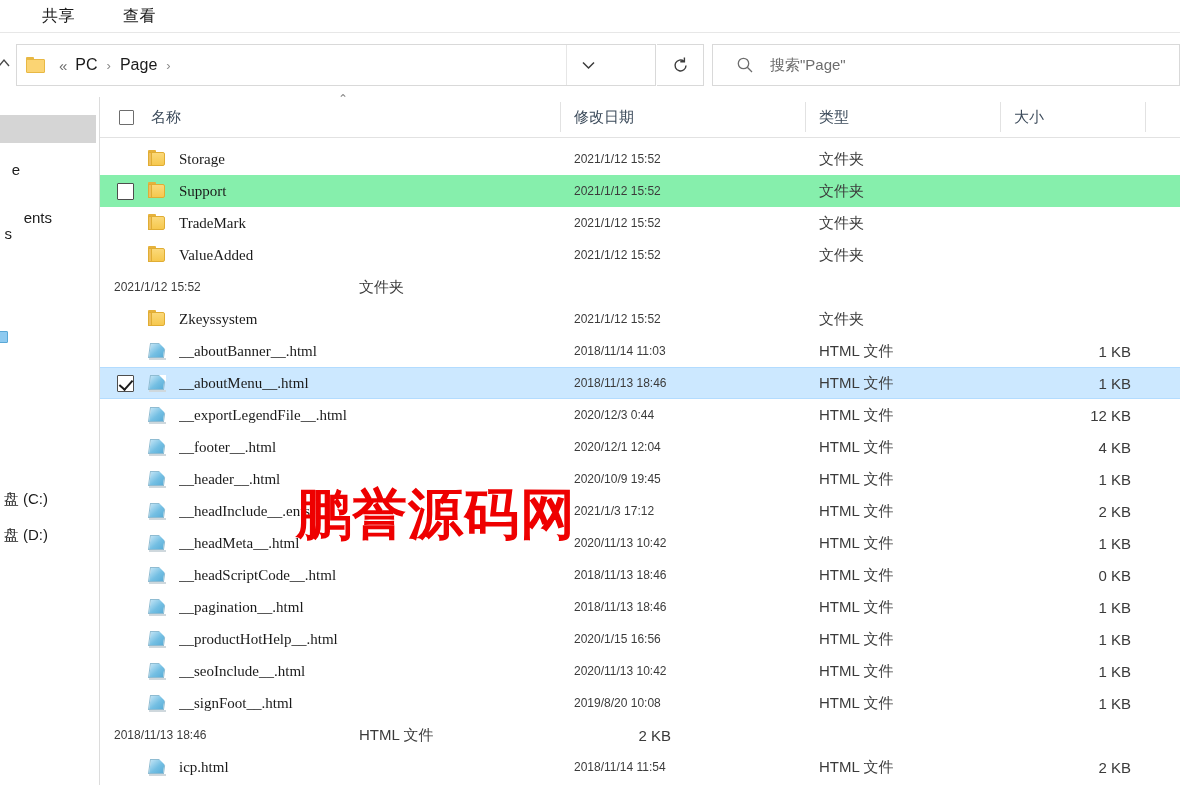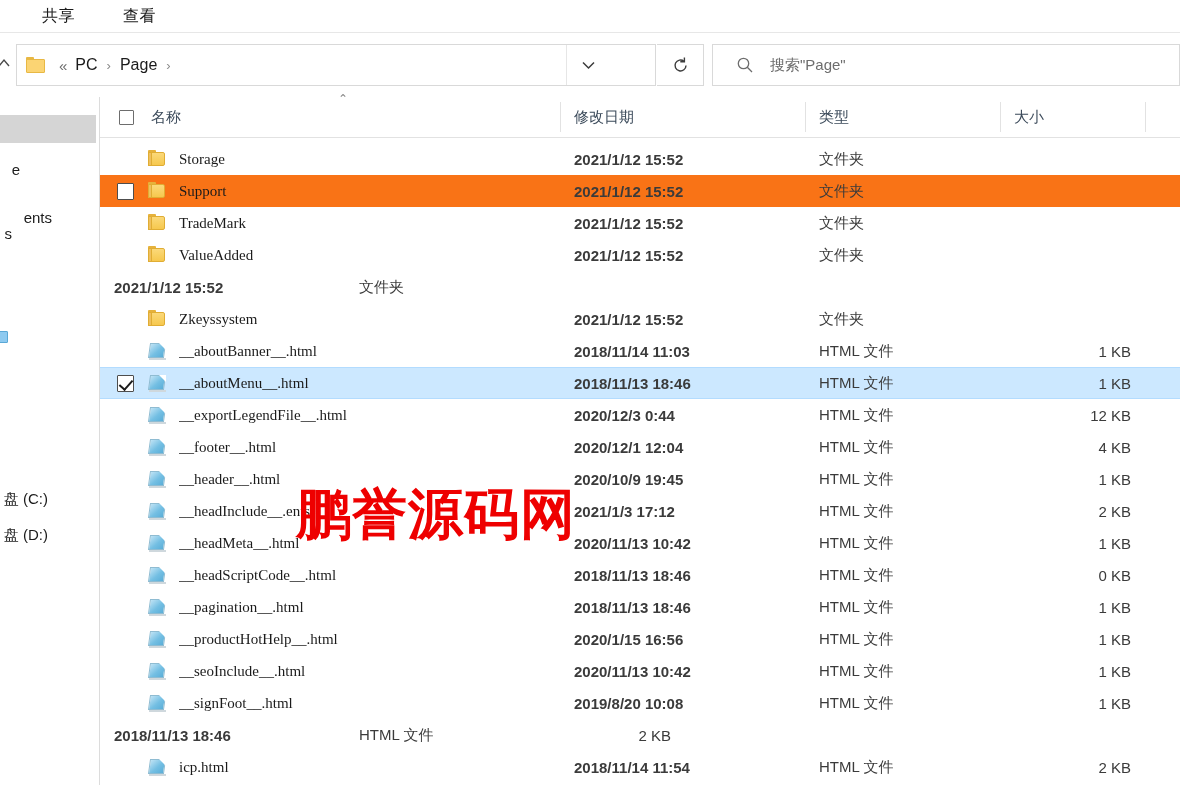--- a/index.html
+++ b/index.html
@@ -118,21 +118,21 @@
 
   
   .filelist{
     position:absolute;left:100px;top:143px;width:1080px;height:642px;
     overflow:hidden;background:#ffffff;
   }
   .row{
     position:relative;height:32px;display:flex;align-items:center;
     box-sizing:border-box;
   }
-  .row.hover{background:#f97316;}
+  .row.hover{background:#86efac;}
   .row.selected{background:#cce8ff;border-top:1px solid #b3dcff;border-bottom:1px solid #b3dcff;}
   .cell-name{
     position:relative;width:460px;display:flex;align-items:center;
     padding-left:19px;box-sizing:border-box;flex:none;
   }
   .rowcheck{
     width:17px;height:17px;border:1px solid #4d4d4d;background:#fff;
     box-sizing:border-box;flex:none;margin-right:3px;margin-left:-2px;
     position:relative;border-radius:1px;
   }
@@ -170,21 +170,21 @@
     border-left:7px solid transparent;border-top:7px solid #ffffff;
   }
   .ic.html .edge{
     position:absolute;left:2px;bottom:1px;width:17px;height:2px;background:#cfd8dd;
   }
   .fname{
     font-size:15px;color:#1b1b1b;white-space:nowrap;overflow:hidden;font-family:Liberation Serif, serif;
   }
 
   .cell-date{width:245px;flex:none;padding-left:14px;box-sizing:border-box;
-    font-size:15px;color:#3b3b3b;white-space:nowrap;font-weight:bold;}
+    font-size:12px;color:#3b3b3b;white-space:nowrap;}
   .cell-type{width:195px;flex:none;padding-left:14px;box-sizing:border-box;
     font-size:15px;color:#3b3b3b;white-space:nowrap;}
   .cell-size{width:148px;flex:none;padding-right:17px;box-sizing:border-box;
     font-size:15px;color:#3b3b3b;text-align:right;white-space:nowrap;}
 
   
   .watermark{
     position:absolute;left:296px;top:487px;
     font-family:"DejaVu Sans","Liberation Sans",sans-serif;
     font-size:55px;font-weight:bold;color:#ee0000;

